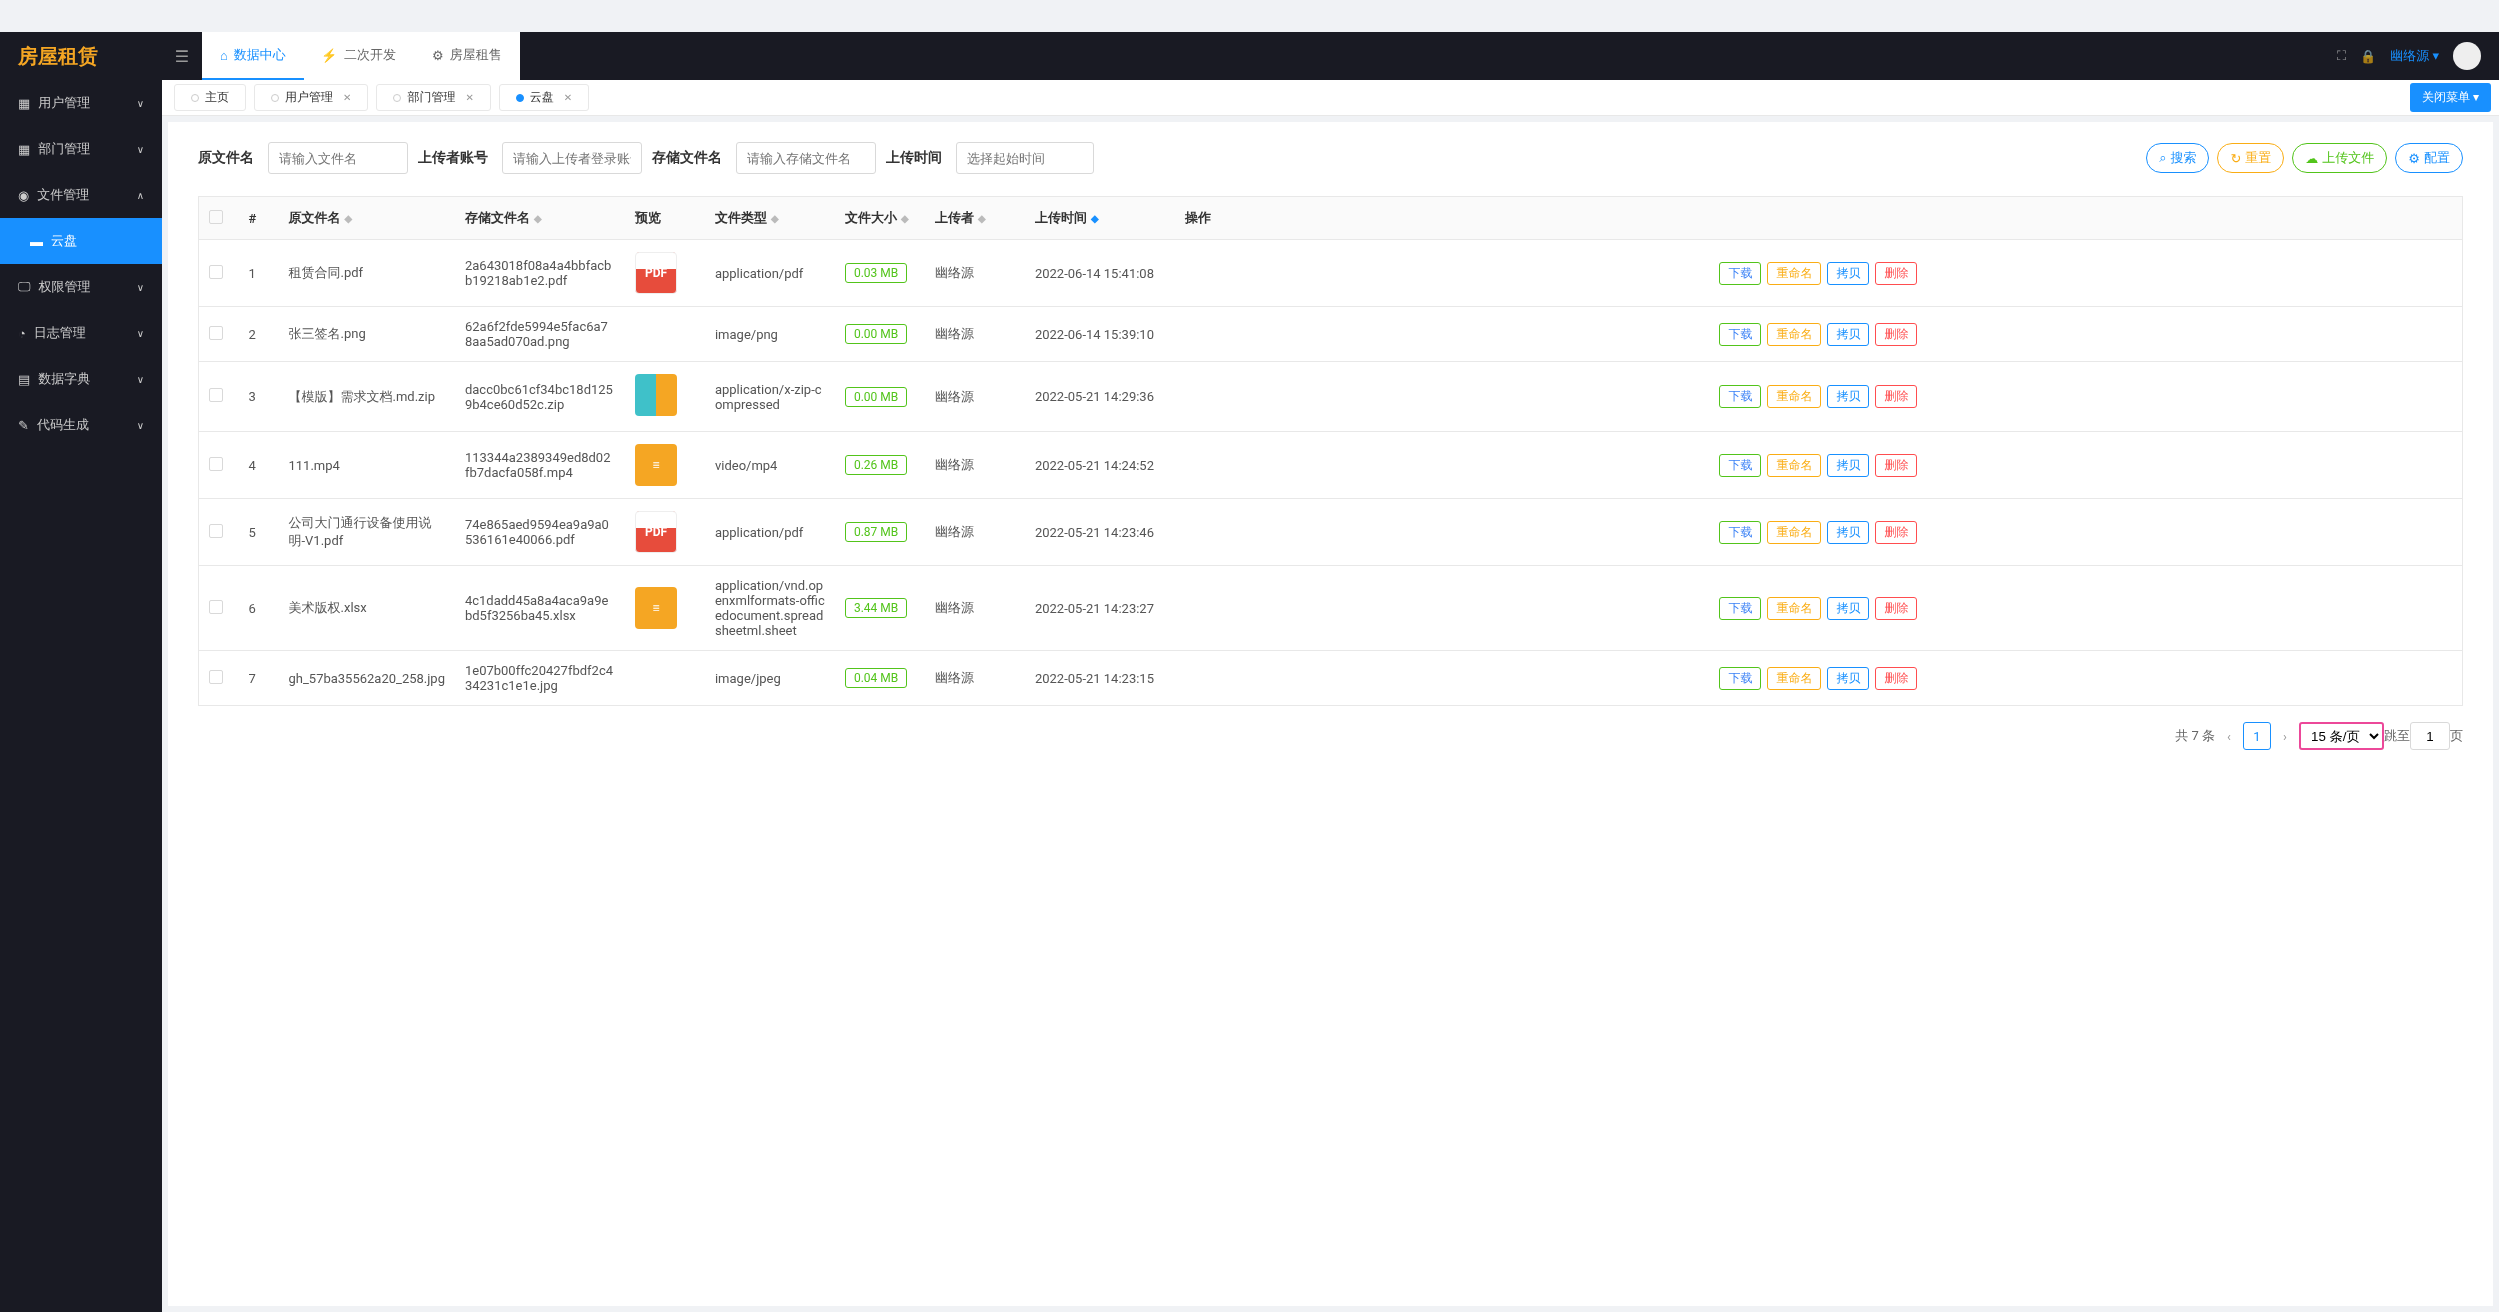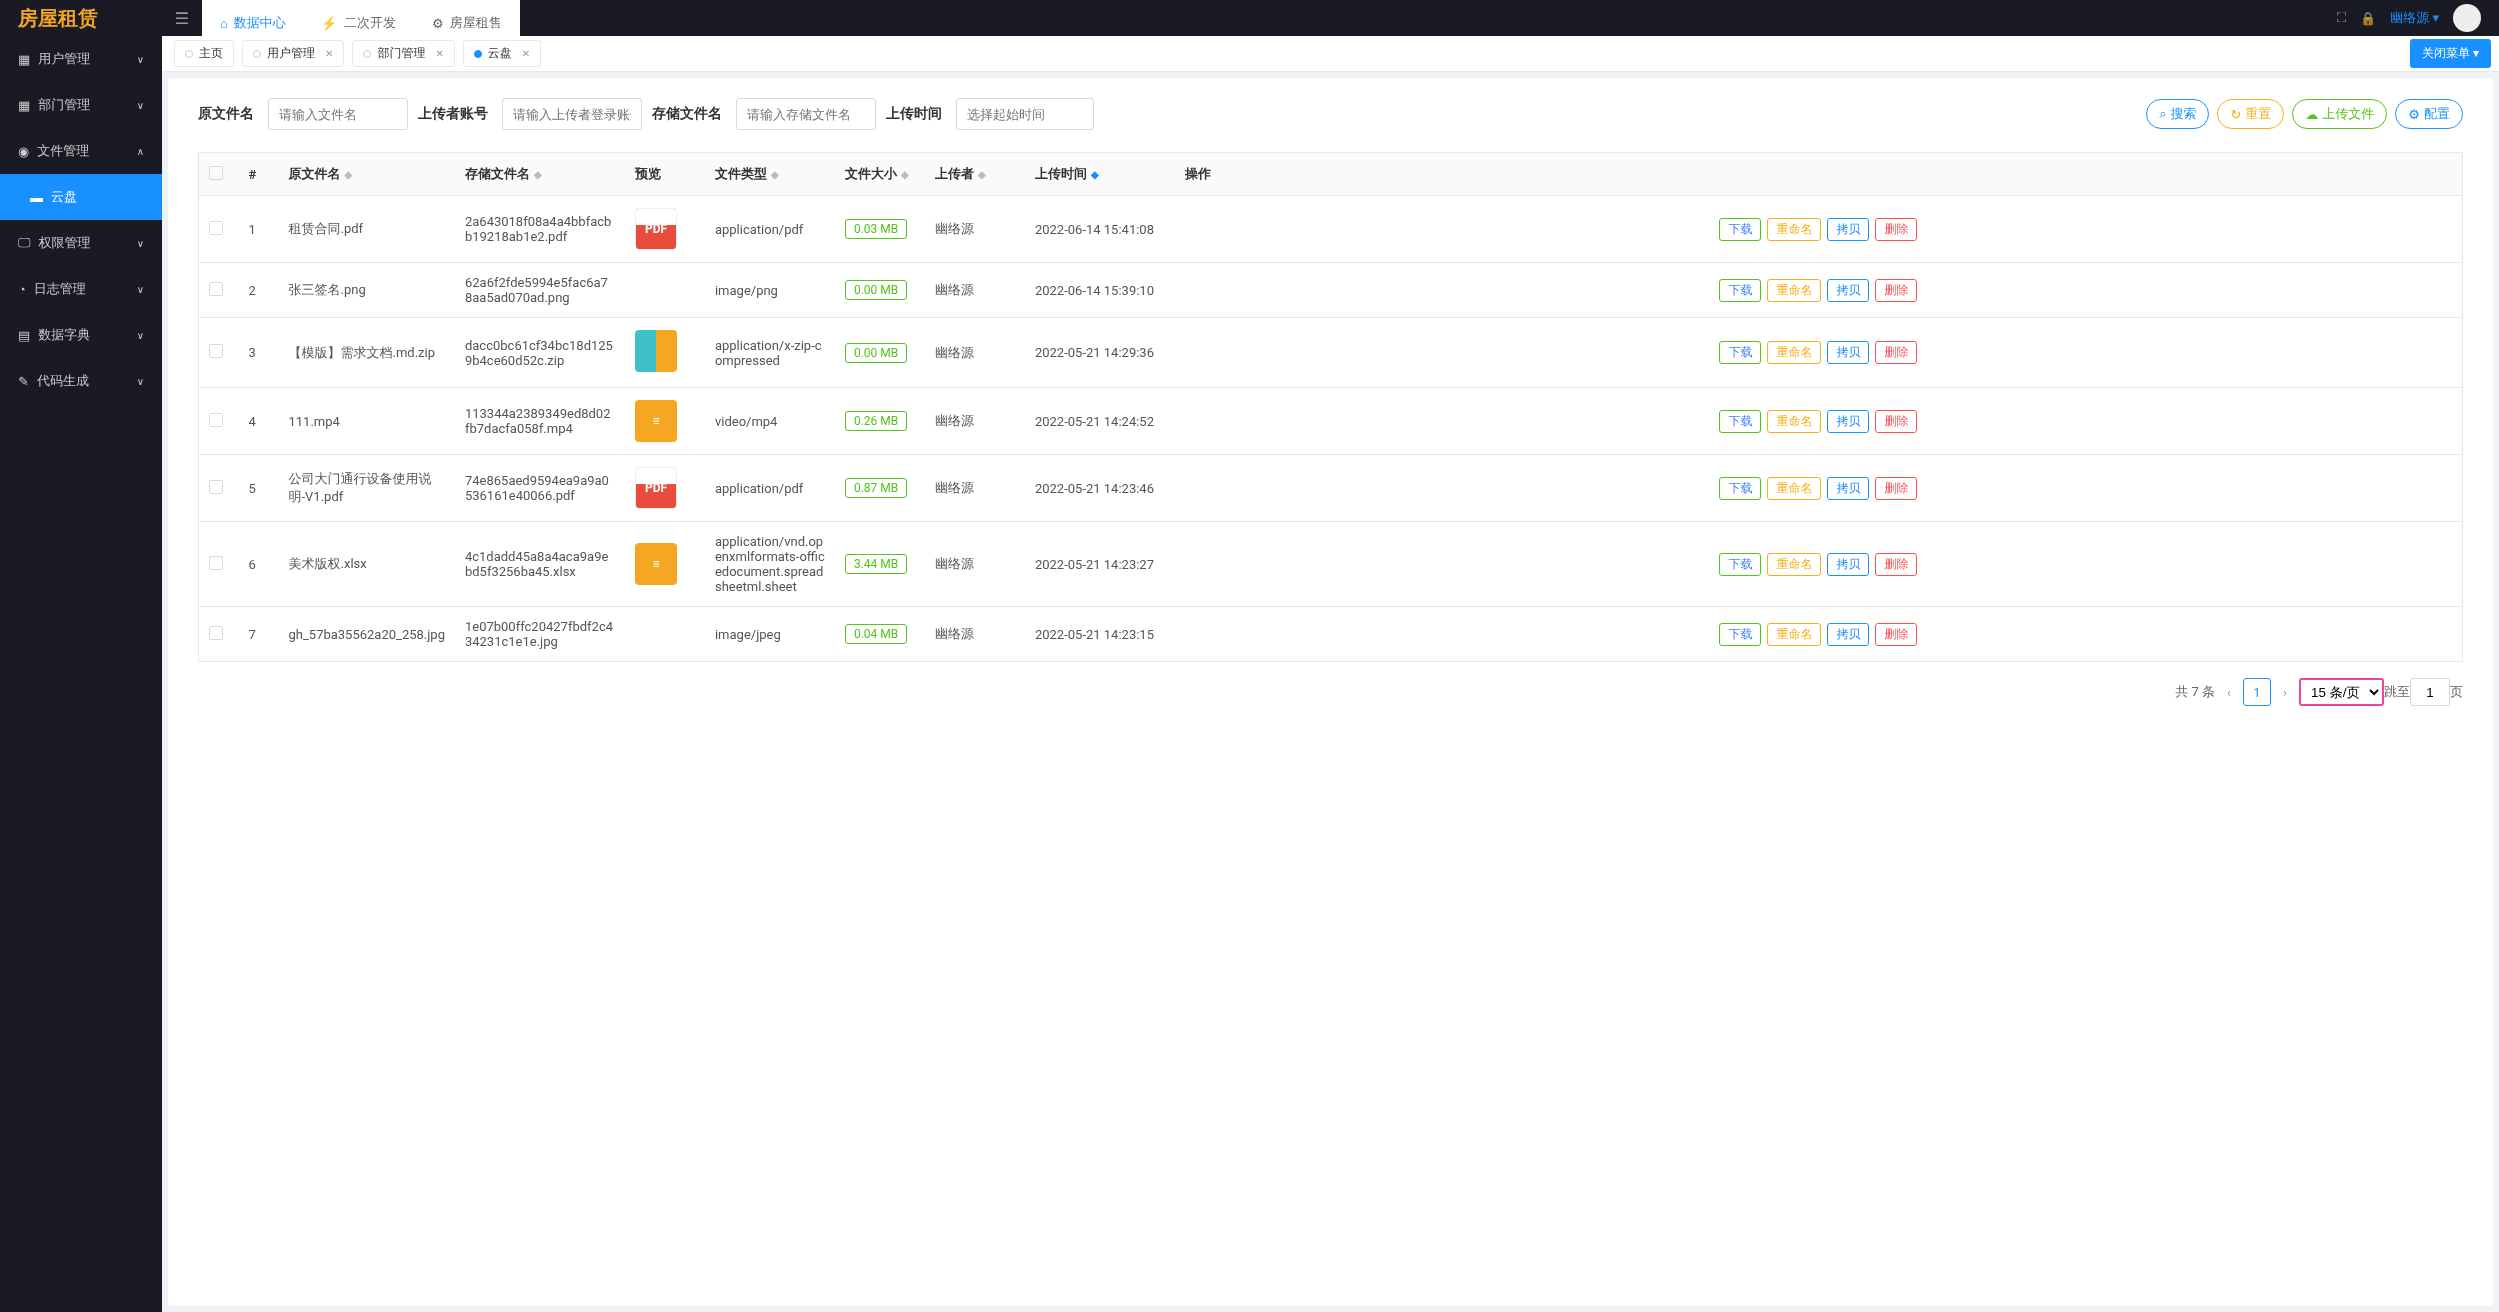--- a/index.html
+++ b/index.html
@@ -1,21 +1,21 @@
 <!DOCTYPE html>
 <html><head>
   <meta charset="utf-8">
   <style>
     * { margin: 0; padding: 0; box-sizing: border-box; }
     body { font-family: -apple-system, BlinkMacSystemFont, "Segoe UI", Roboto, "Helvetica Neue", Arial, sans-serif; font-size: 14px; color: #333; background: #f0f2f5; }
     
     .layout { display: flex; flex-direction: column; height: 100vh; }
     
     
-    .header { display: flex; align-items: center; height: 36px; background: #191a23; color: #fff; }
+    .header { display: flex; align-items: center; height: 48px; background: #191a23; color: #fff; margin-top: 32px; }
     .logo { width: 162px; padding: 0 18px; font-size: 20px; font-weight: bold; color: #f5a623; }
     .hamburger { width: 40px; text-align: center; cursor: pointer; color: #999; font-size: 16px; }
     .header-tabs { flex: 1; display: flex; background: #fff; height: 48px; align-self: stretch; align-items: stretch; }
     .header-tab { display: flex; align-items: center; gap: 6px; padding: 0 18px; color: #666; cursor: pointer; border-bottom: 2px solid transparent; font-size: 13px; }
     .header-tab.active { color: #1890ff; border-bottom-color: #1890ff; }
     .header-filler { flex: 1; background: #191a23; }
     .header-right { display: flex; align-items: center; gap: 14px; padding: 0 18px; background: #191a23; color: #ccc; font-size: 13px; }
     .header-icon { cursor: pointer; opacity: 0.7; }
     .username { color: #1890ff; cursor: pointer; }
     .avatar { width: 28px; height: 28px; border-radius: 50%; background: #eee; }
@@ -28,21 +28,21 @@
     .menu-item { display: flex; align-items: center; height: 46px; padding: 0 18px; cursor: pointer; font-size: 13px; gap: 8px; }
     .menu-item .arrow { margin-left: auto; font-size: 10px; }
     .submenu-item { display: flex; align-items: center; height: 46px; padding: 0 18px 0 30px; cursor: pointer; font-size: 13px; gap: 8px; }
     .submenu-item.active { background: #1890ff; color: #fff; }
     
     
     .content { flex: 1; display: flex; flex-direction: column; overflow: hidden; }
     
     
     .tabs-bar { display: flex; align-items: center; height: 36px; background: #fff; border-bottom: 1px solid #e8e8e8; padding: 0 8px; }
-    .tab { display: flex; align-items: center; gap: 6px; padding: 4px 10px; border: 1px solid #e8e8e8; border-radius: 3px; margin: 0 4px; font-size: 12px; cursor: pointer; background: #fff; }
+    .tab { display: flex; align-items: center; gap: 6px; padding: 4px 16px; border: 1px solid #e8e8e8; border-radius: 3px; margin: 0 4px; font-size: 12px; cursor: pointer; background: #fff; }
     .tab-dot { width: 8px; height: 8px; border-radius: 50%; border: 1px solid #ccc; }
     .tab.active .tab-dot { background: #1890ff; border-color: #1890ff; }
     .tab-close { color: #999; margin-left: 4px; font-size: 10px; }
     .tabs-filler { flex: 1; }
     .close-menu-btn { background: #1890ff; color: #fff; padding: 6px 12px; border-radius: 3px; font-size: 12px; cursor: pointer; }
     
     
     .main { flex: 1; padding: 20px 30px; overflow: auto; background: #fff; margin: 6px; }
     
     .filter-bar { display: flex; align-items: center; gap: 10px; flex-wrap: wrap; margin-bottom: 22px; }

